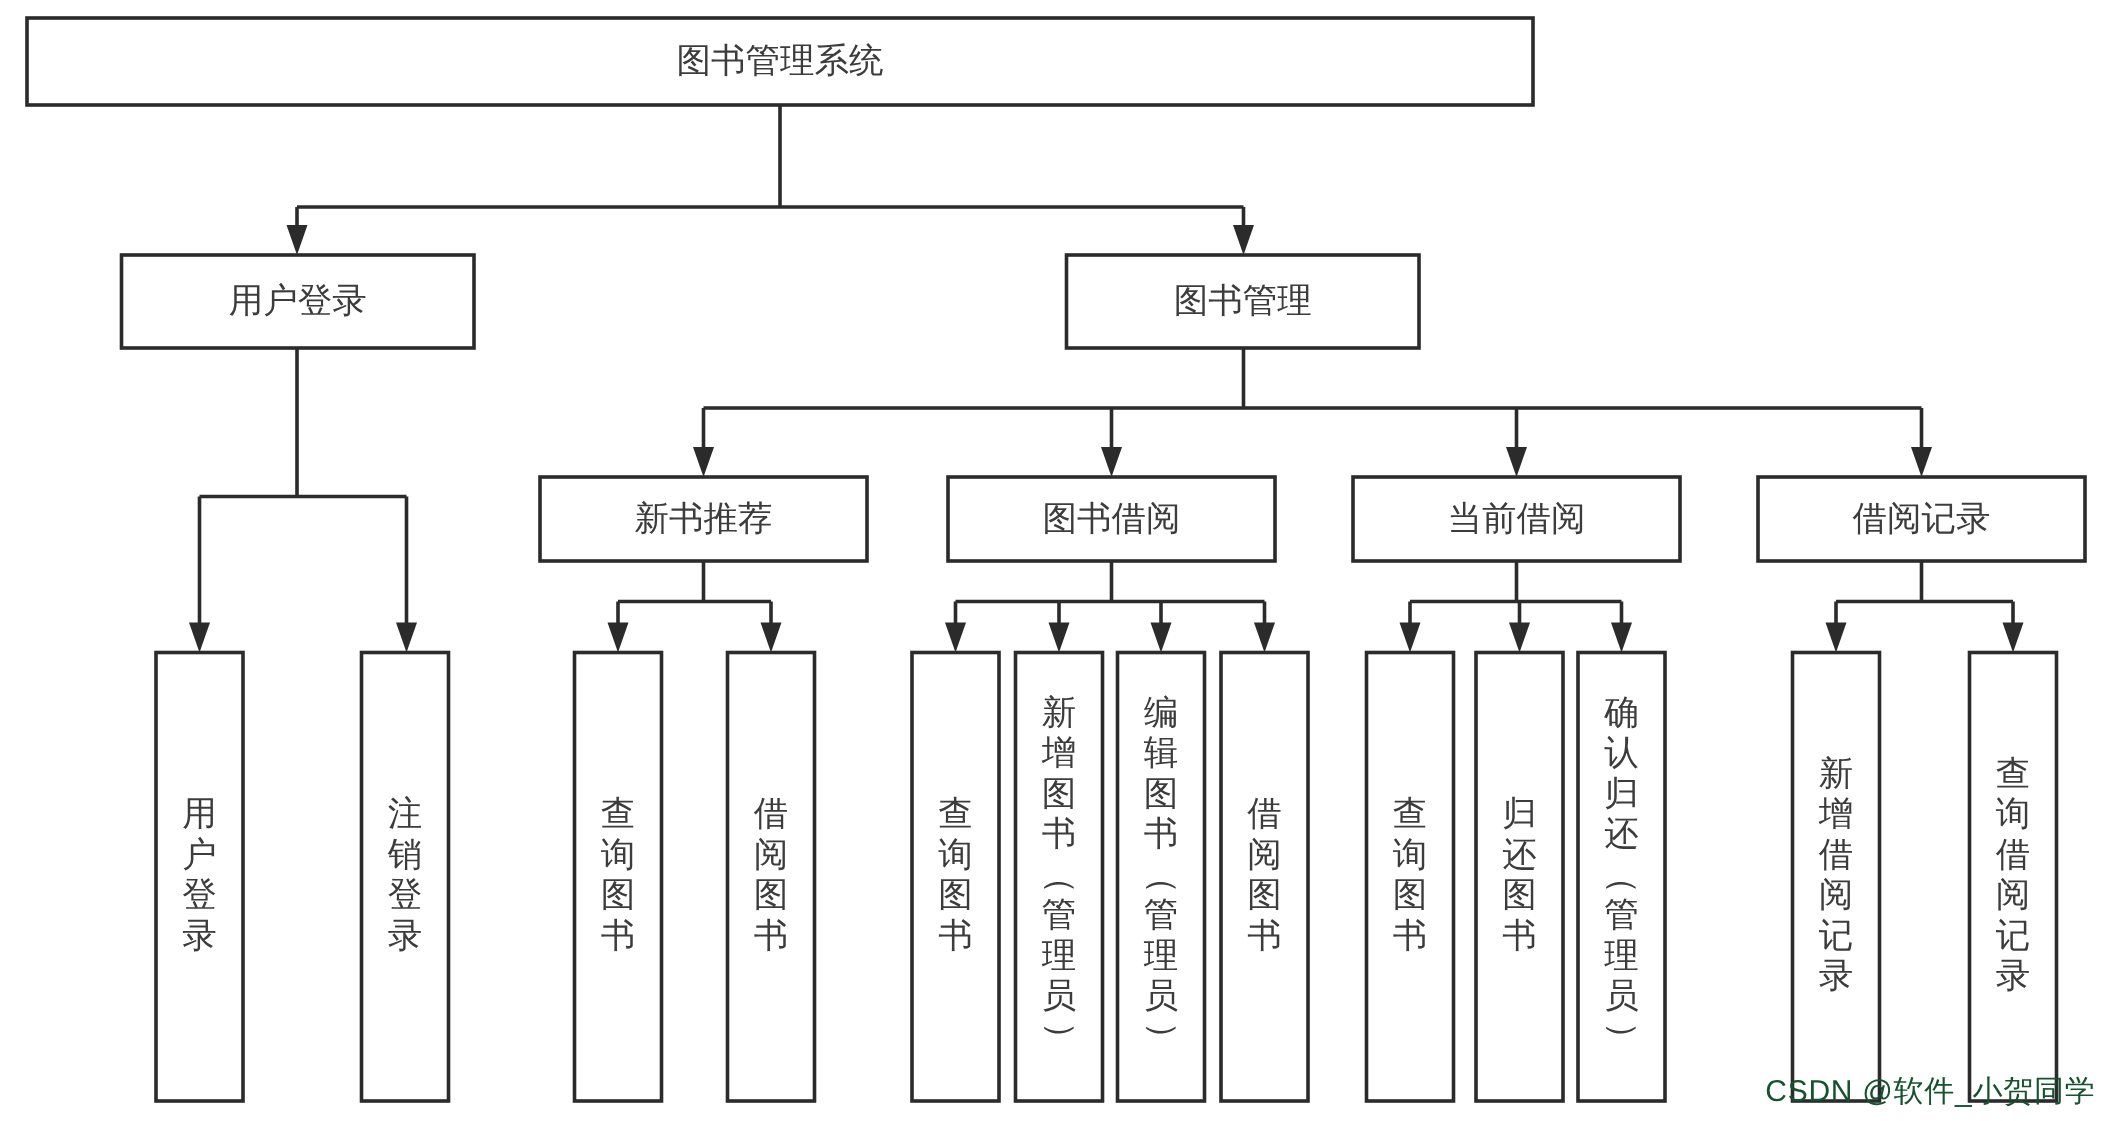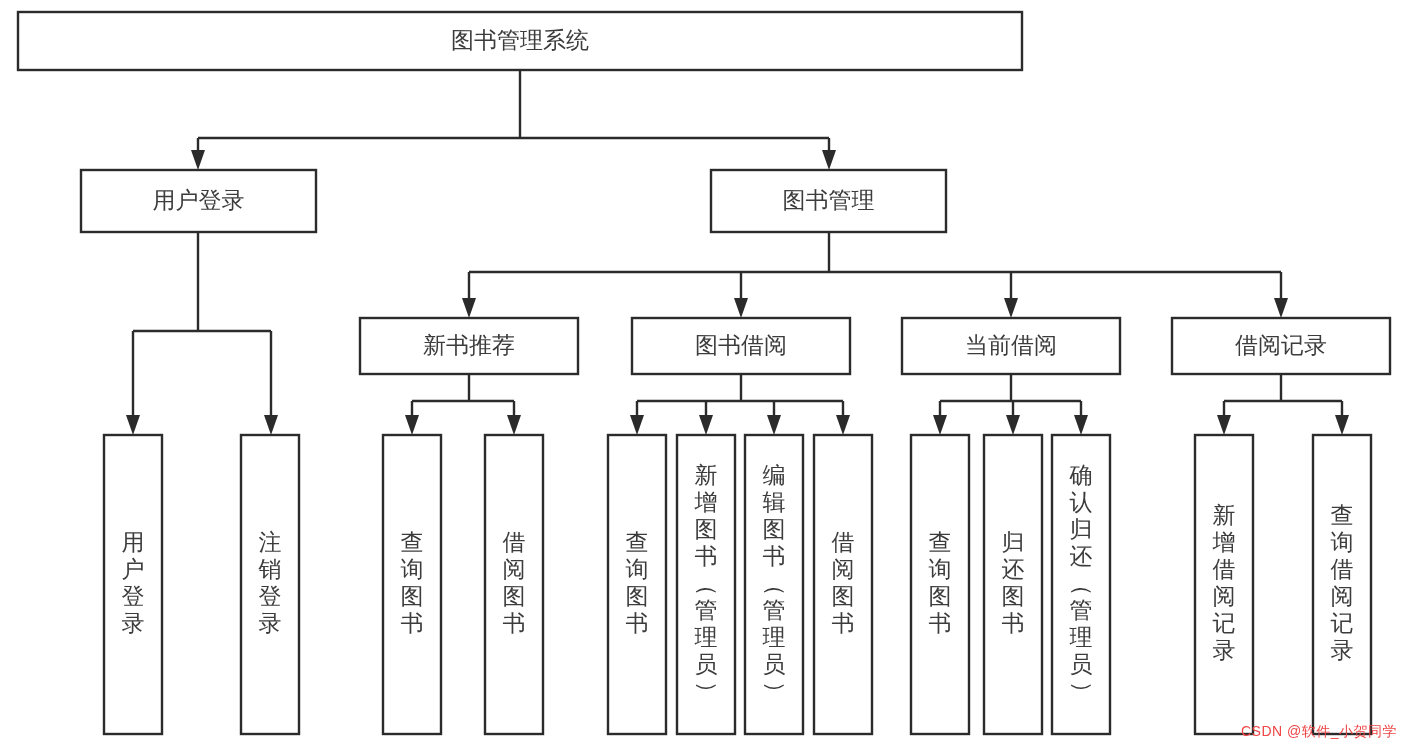--- a/index.html
+++ b/index.html
@@ -15,21 +15,21 @@
     fill:#3c3c3c;
     font-family:"Liberation Sans","DejaVu Sans",sans-serif;
     text-anchor:middle;
     dominant-baseline:middle;
   }
   .label-h{font-size:23px;}
   .label-v{font-size:23px;}
   .watermark{
     position:absolute;right:8px;bottom:6px;
     font-family:"Liberation Sans","DejaVu Sans",sans-serif;
-    font-size:14px;color:#ef4444;white-space:nowrap;
+    font-size:20px;color:#14532d;white-space:nowrap;
     letter-spacing:0.5px;pointer-events:none;
   }
 </style>
 </head>
 <body>
 
 <svg id="diagram" viewBox="0 0 1405 747">
 
   <g>
 

